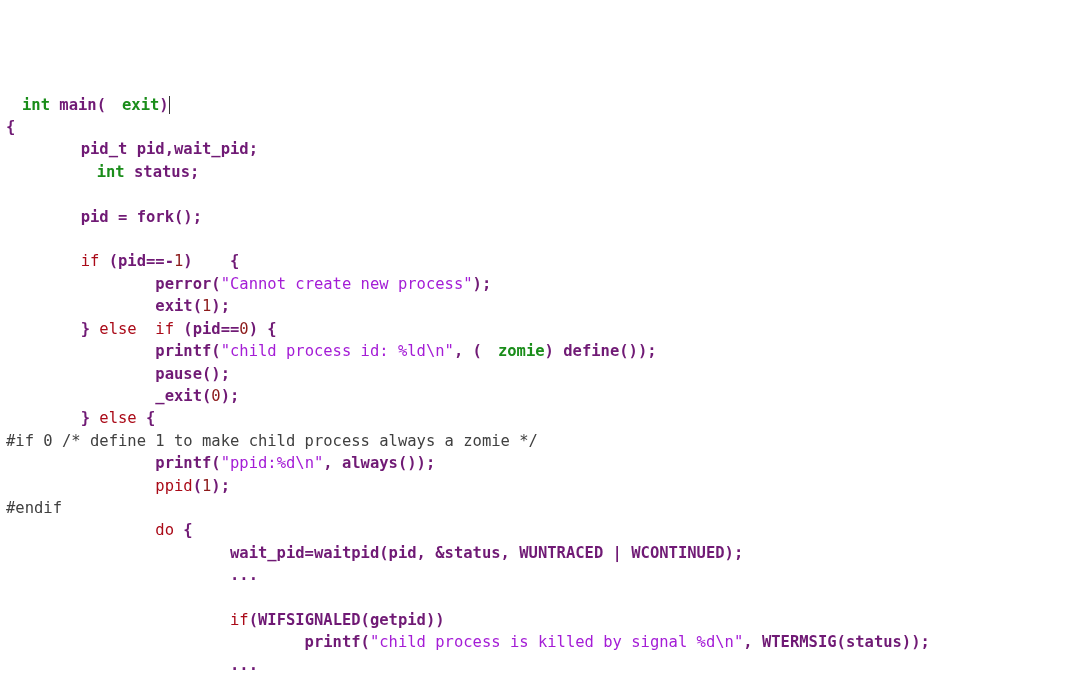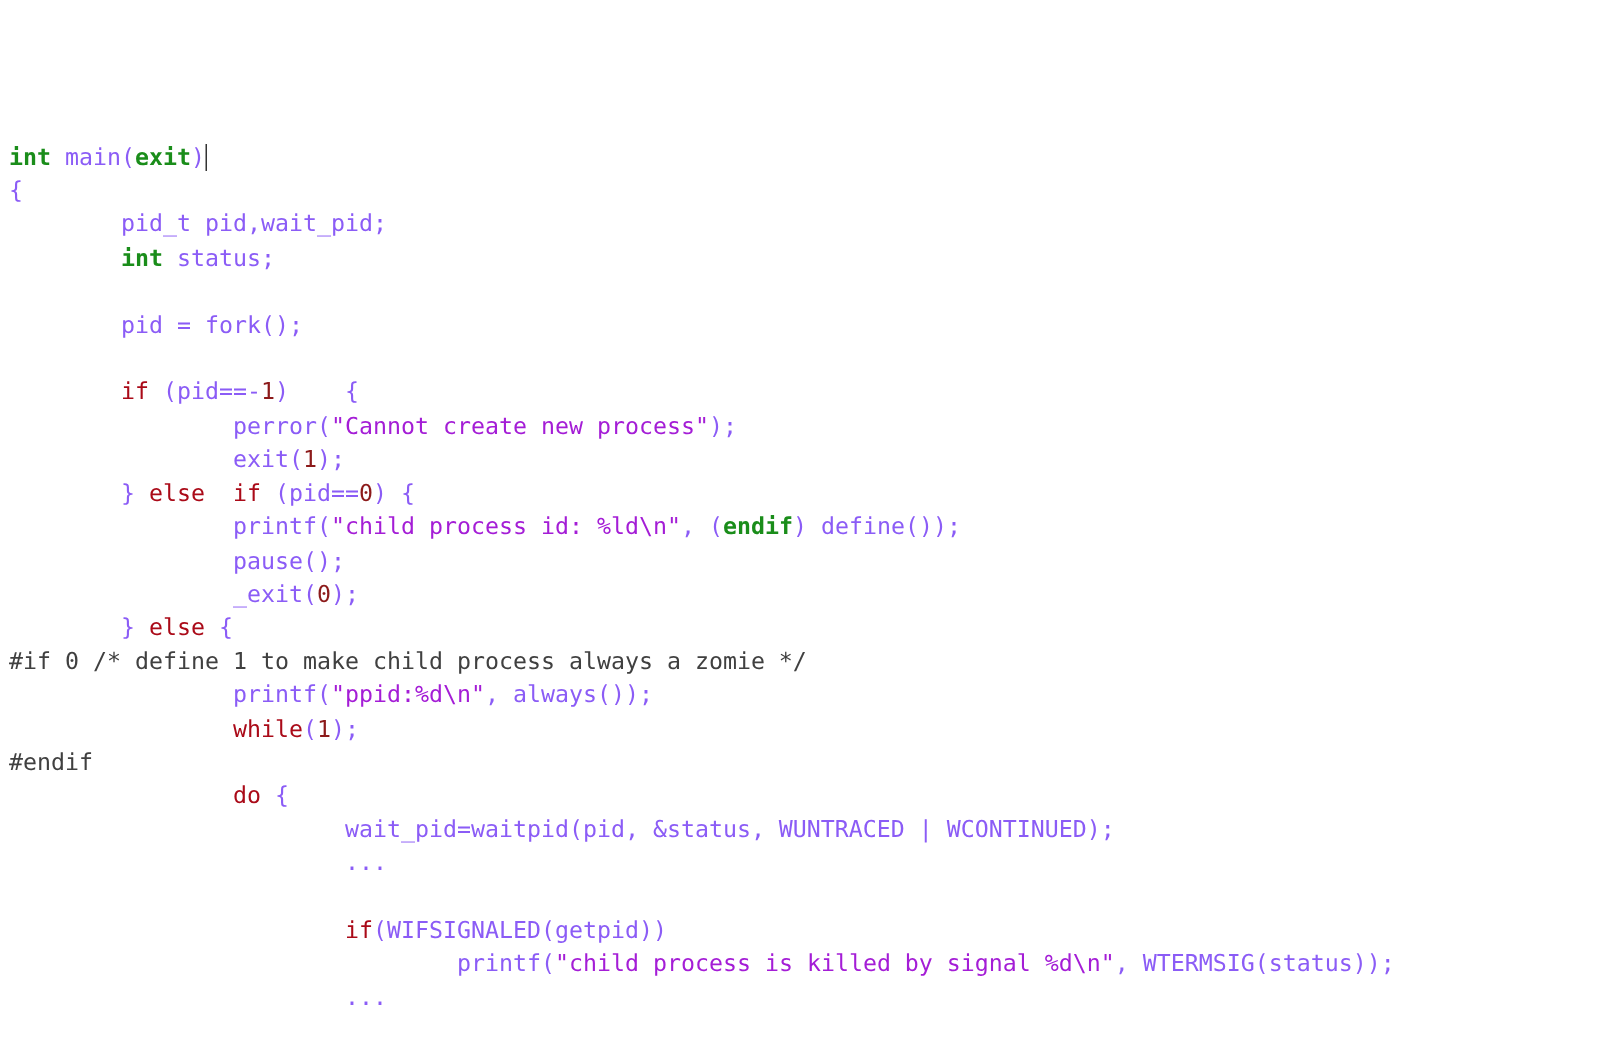--- a/index.html
+++ b/index.html
@@ -10,50 +10,50 @@
     line-height: 22.4px;
     background: #ffffff;
     color: #333333;
     white-space: pre;
     position: relative;
     min-width: 1080px;
     min-height: 692px;
     box-sizing: border-box;
   }
   .kw  { color: #aa0a18; font-weight: normal; }  
-  .ty  { color: #1a8d1a; font-weight: bold; }  
+  .ty  { color: #1a8d1a; font-weight: bold; margin-left: 16px; }  
   .str { color: #a41dd6; }                     
   .num { color: #8c1a1a; }                     
   .pp  { color: #404040; }
-  .txt { color: #8b5cf6; }
+  .txt { color: #701a75; font-weight: bold; }
   .cursor { border-right: 1px solid #333; }
 </style>
 </head>
 <body>
 
 
 
 <div class="code-block"><span class="ty">int</span><span class="txt"> main(</span><span class="ty">exit</span><span class="txt cursor">)</span>
 <span class="txt">{</span>
 <span class="txt">        pid_t pid,wait_pid;</span>
 <span class="txt">        </span><span class="ty">int</span><span class="txt"> status;</span>
 
 <span class="txt">        pid = fork();</span>
 
 <span class="txt">        </span><span class="kw">if</span><span class="txt"> (pid==-</span><span class="num">1</span><span class="txt">)    {</span>
 <span class="txt">                perror(</span><span class="str">"Cannot create new process"</span><span class="txt">);</span>
 <span class="txt">                exit(</span><span class="num">1</span><span class="txt">);</span>
 <span class="txt">        } </span><span class="kw">else</span><span class="txt">  </span><span class="kw">if</span><span class="txt"> (pid==</span><span class="num">0</span><span class="txt">) {</span>
-<span class="txt">                printf(</span><span class="str">"child process id: %ld\n"</span><span class="txt">, (</span><span class="ty">endif</span><span class="txt">) define());</span>
+<span class="txt">                printf(</span><span class="str">"child process id: %ld\n"</span><span class="txt">, (</span><span class="ty">zomie</span><span class="txt">) define());</span>
 <span class="txt">                pause();</span>
 <span class="txt">                _exit(</span><span class="num">0</span><span class="txt">);</span>
 <span class="txt">        } </span><span class="kw">else</span><span class="txt"> {</span>
 <span class="pp">#if 0 /* define 1 to make child process always a zomie */</span>
 <span class="txt">                printf(</span><span class="str">"ppid:%d\n"</span><span class="txt">, always());</span>
-<span class="txt">                </span><span class="kw">while</span><span class="txt">(</span><span class="num">1</span><span class="txt">);</span>
+<span class="txt">                </span><span class="kw">ppid</span><span class="txt">(</span><span class="num">1</span><span class="txt">);</span>
 <span class="pp">#endif</span>
 <span class="txt">                </span><span class="kw">do</span><span class="txt"> {</span>
 <span class="txt">                        wait_pid=waitpid(pid, &amp;status, WUNTRACED | WCONTINUED);</span>
 <span class="txt">                        ...</span>
 
 <span class="txt">                        </span><span class="kw">if</span><span class="txt">(WIFSIGNALED(getpid))</span>
 <span class="txt">                                printf(</span><span class="str">"child process is killed by signal %d\n"</span><span class="txt">, WTERMSIG(status));</span>
 <span class="txt">                        ...</span>
 
 

